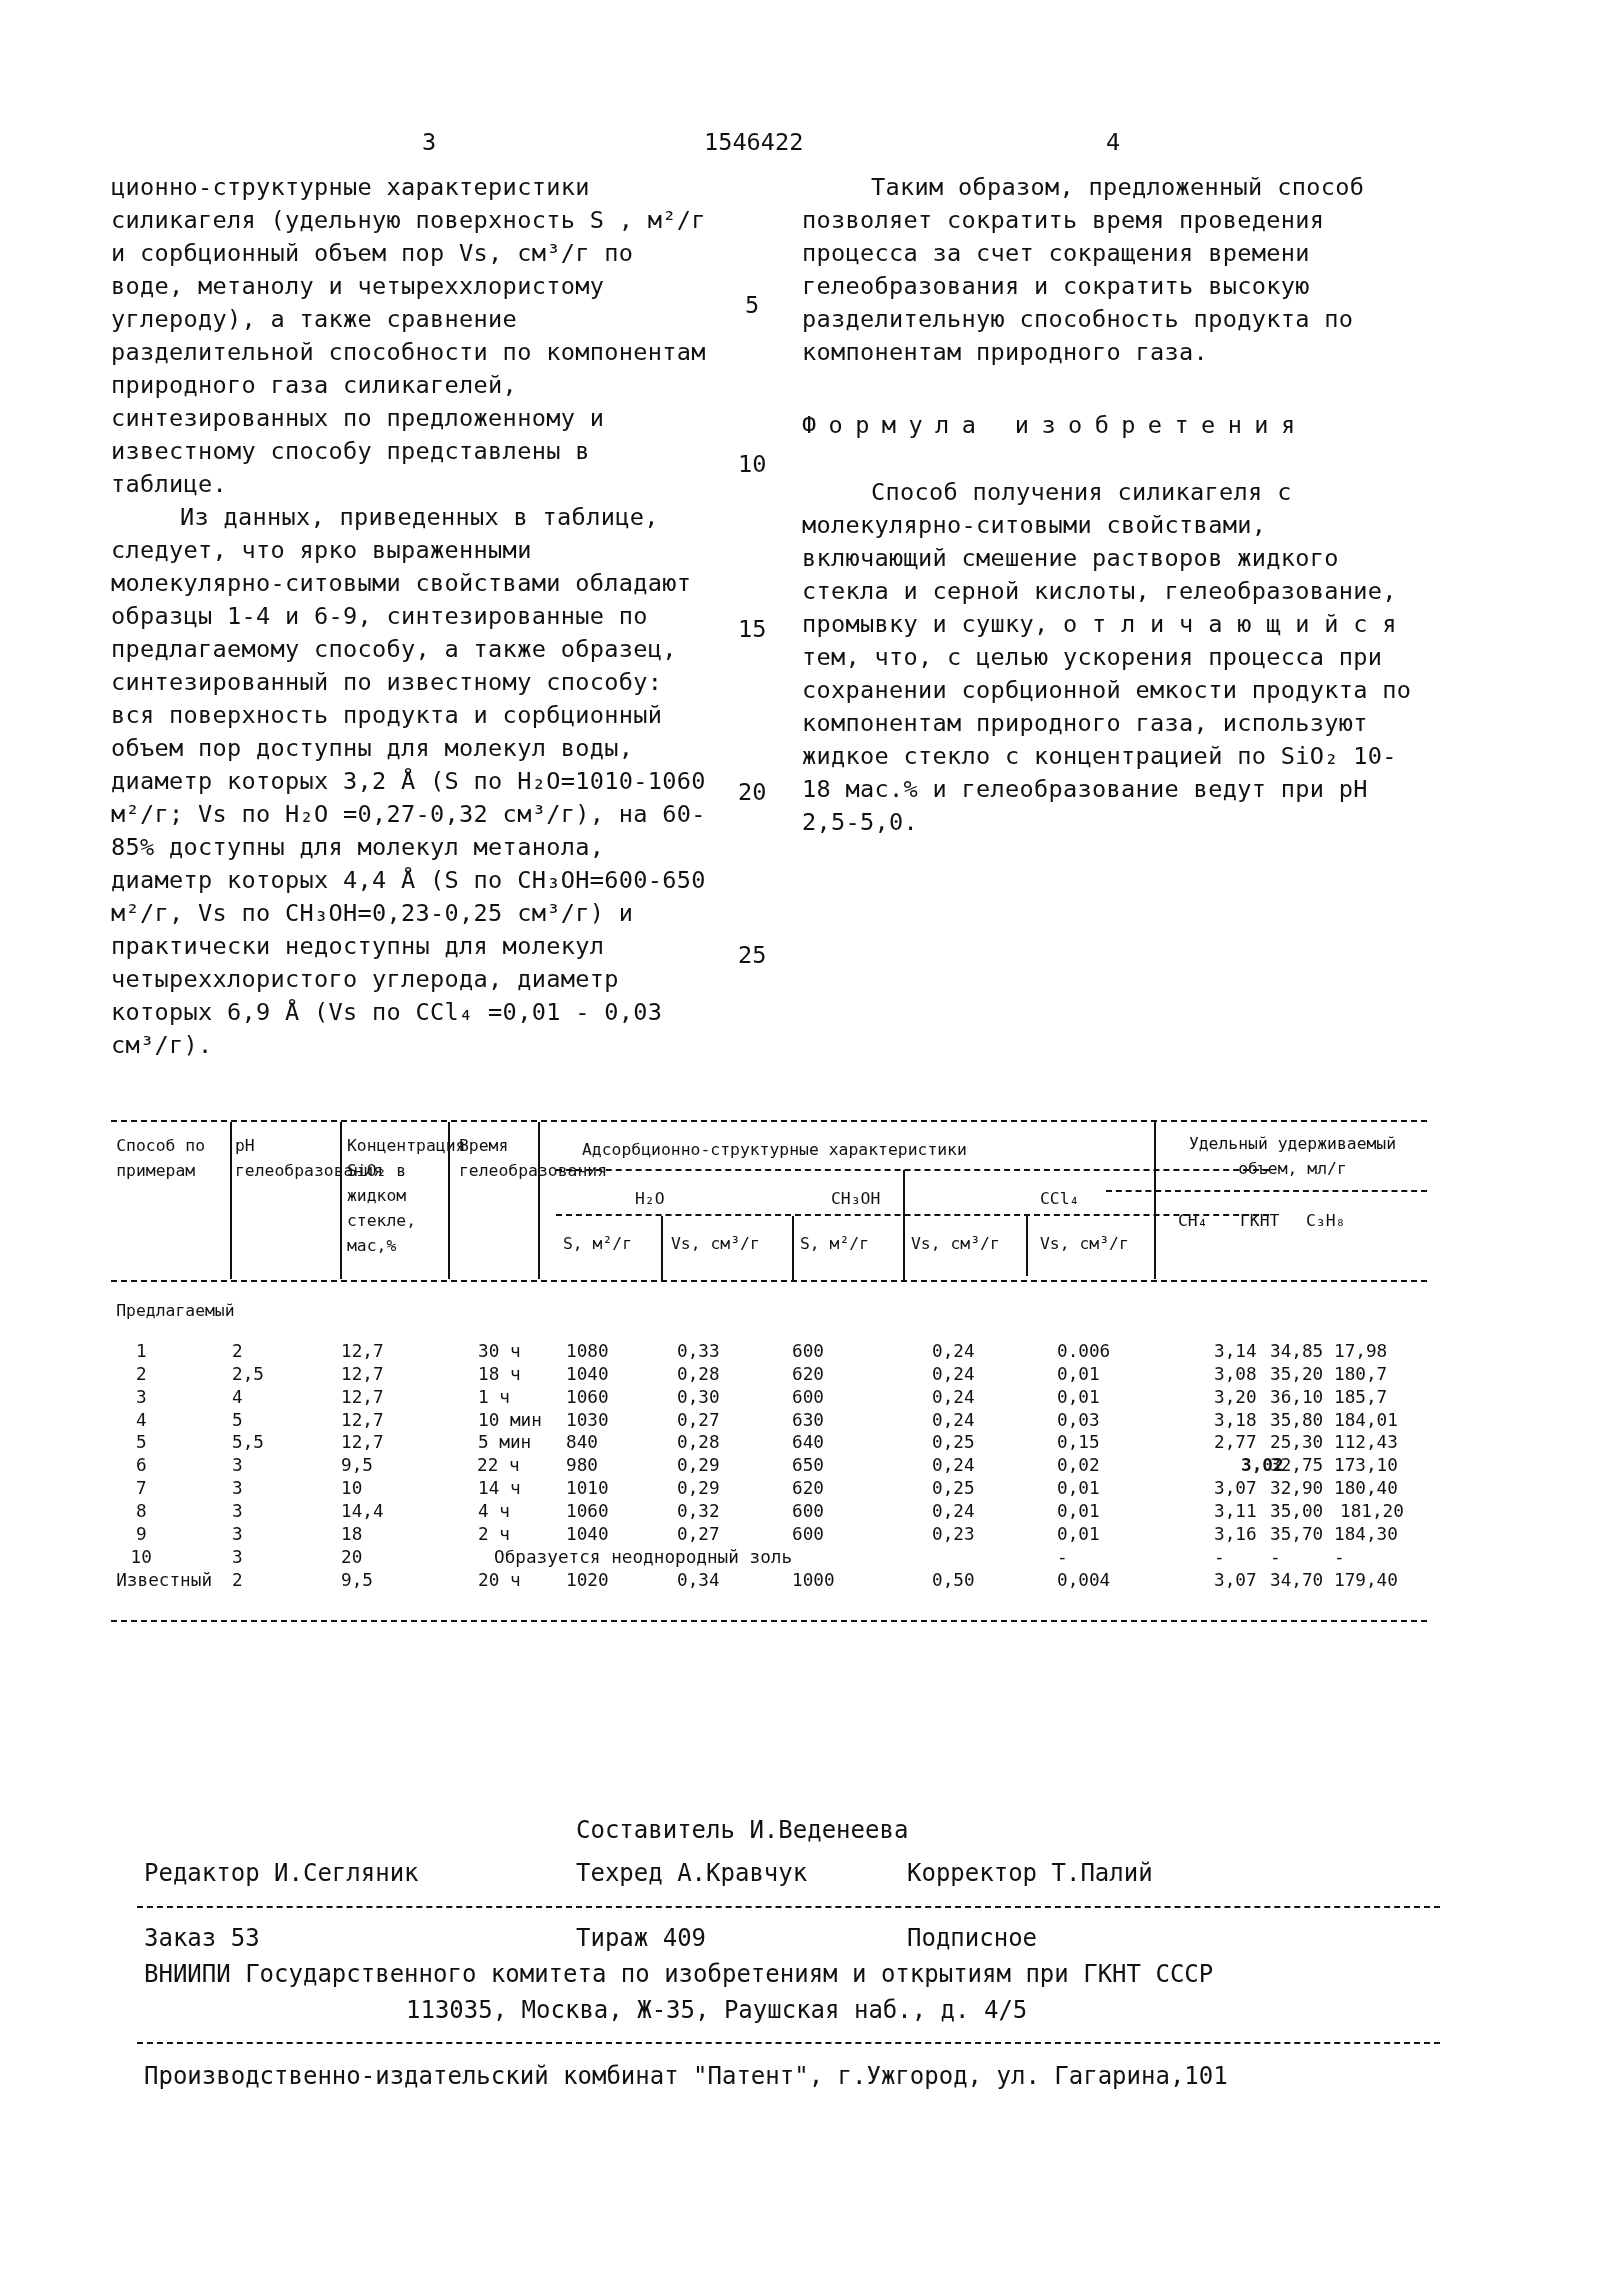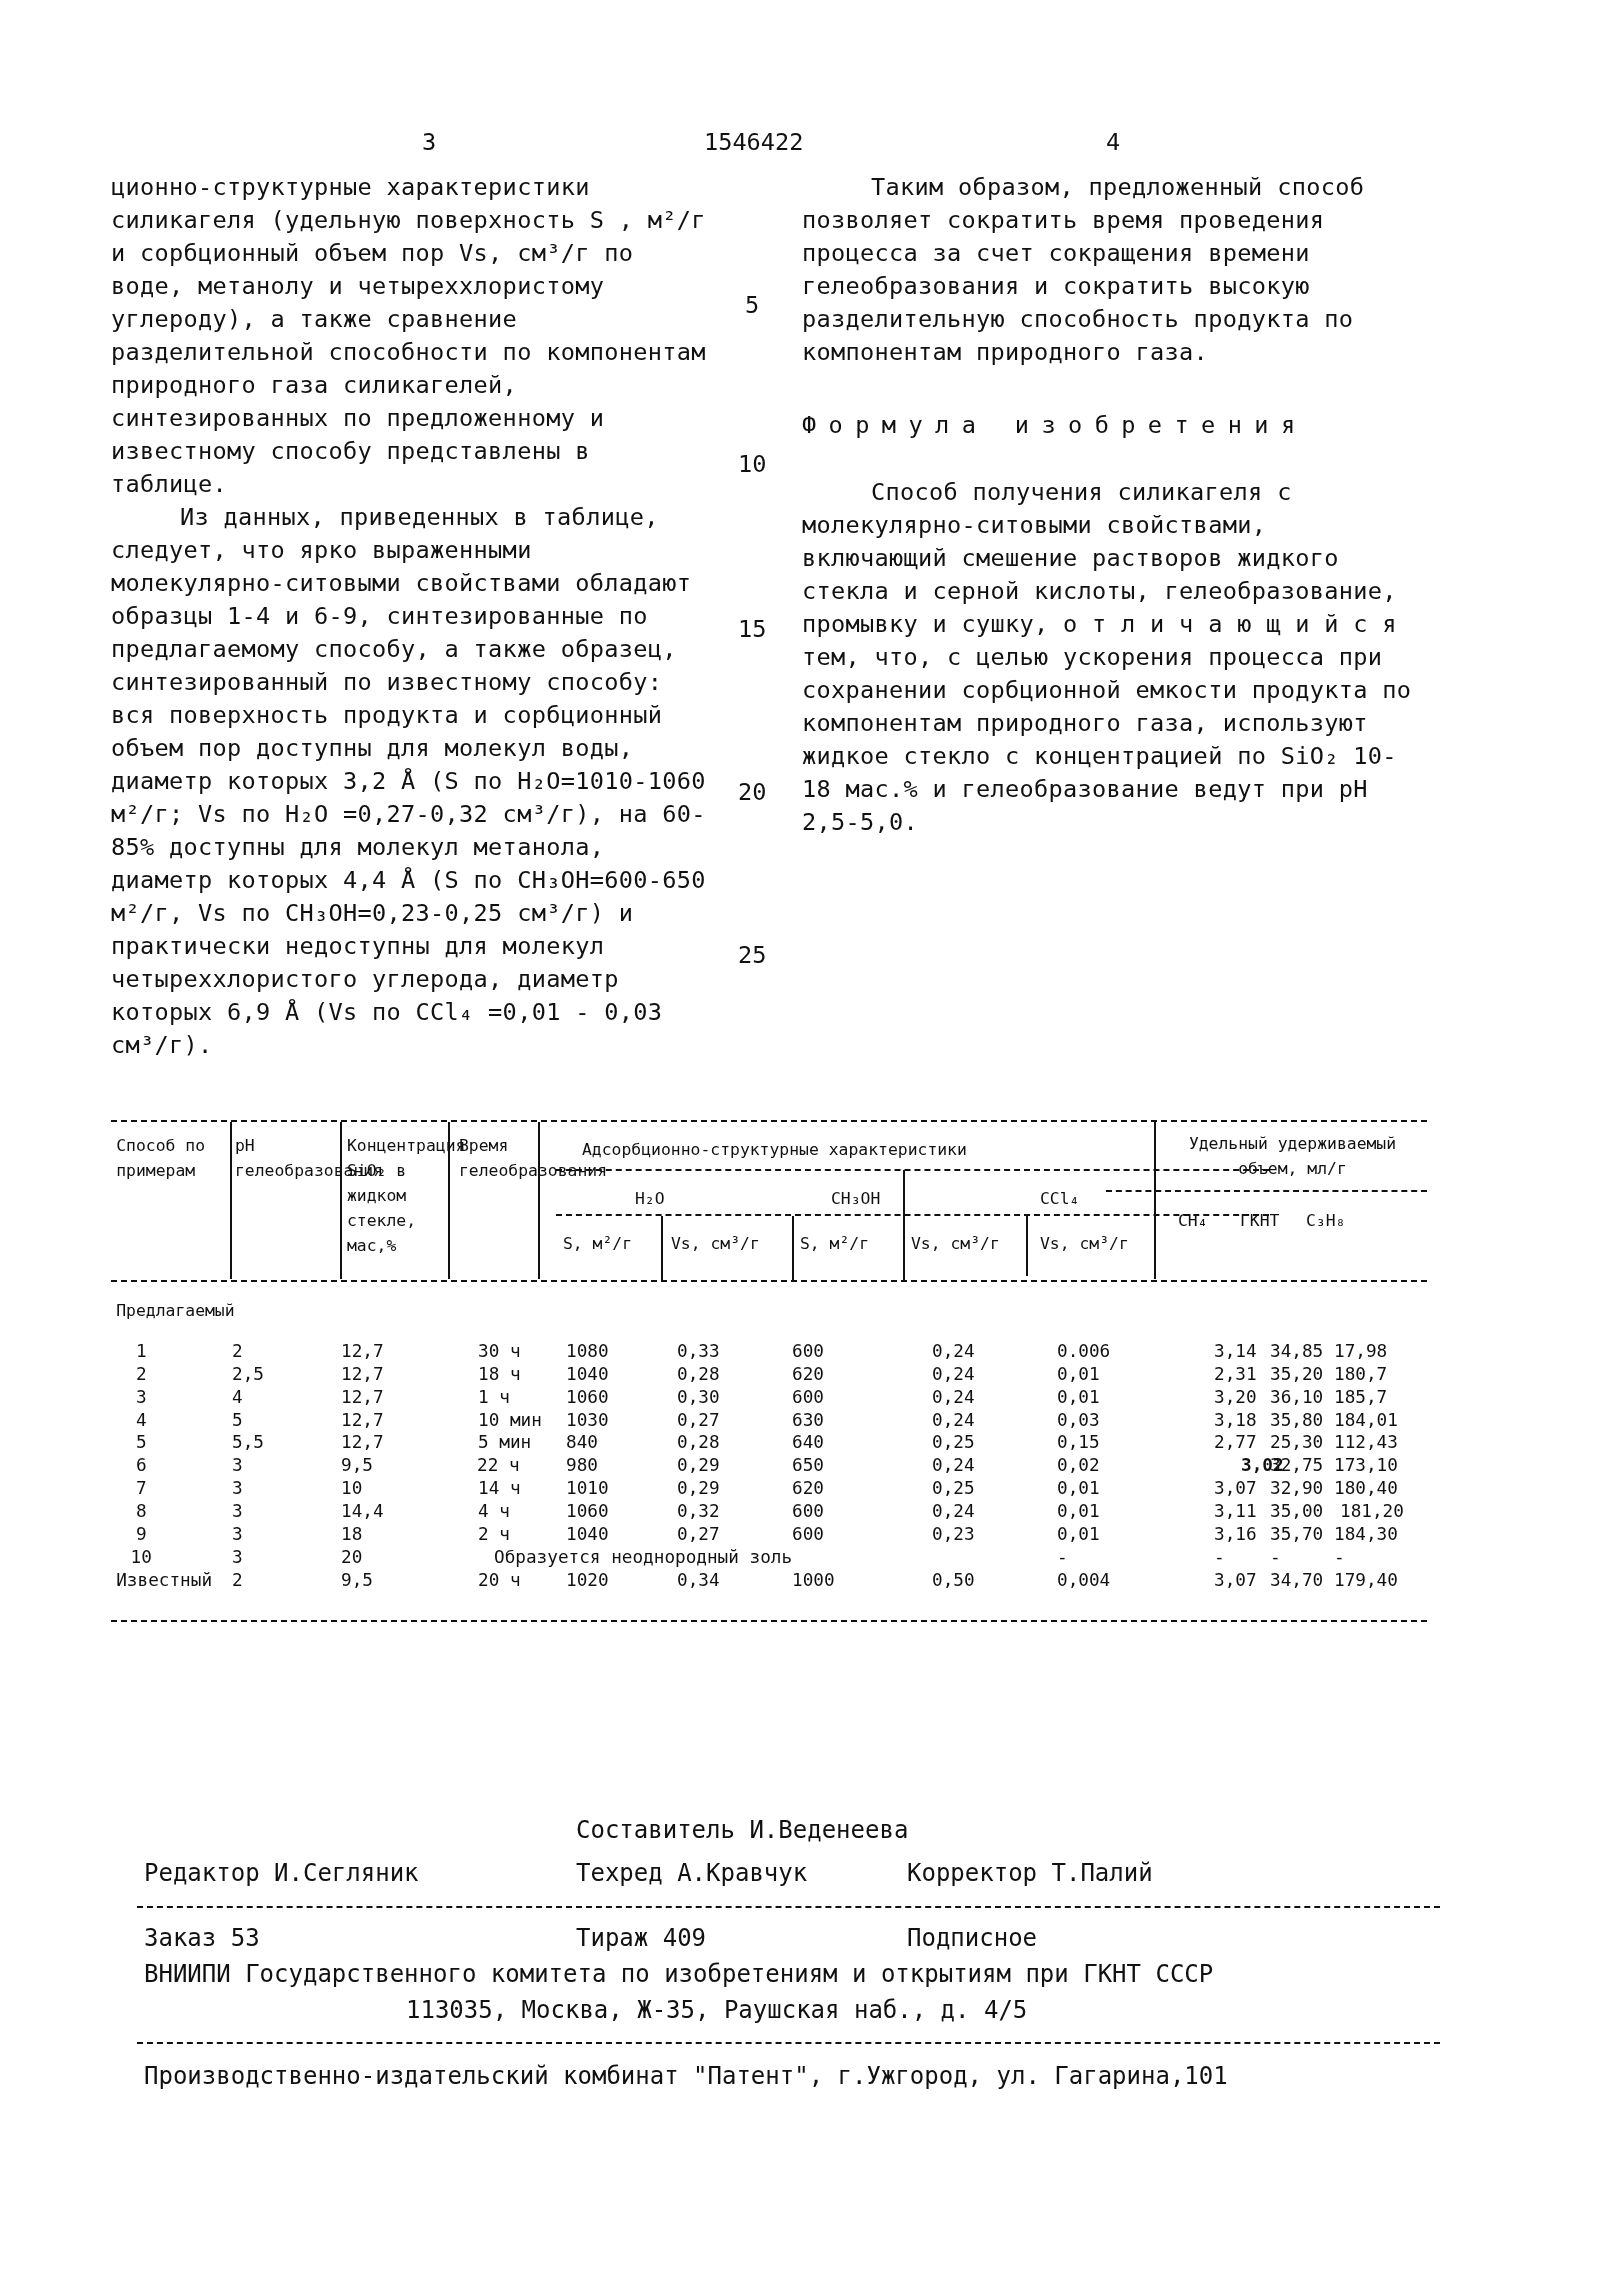--- a/index.html
+++ b/index.html
@@ -107,21 +107,21 @@
       <div class="row" style="top: 251px;">
         <span class="cell" style="left: 25px;">2</span>
         <span class="cell" style="left: 121px;">2,5</span>
         <span class="cell" style="left: 230px;">12,7</span>
         <span class="cell" style="left: 367px;">18 ч</span>
         <span class="cell" style="left: 455px;">1040</span>
         <span class="cell" style="left: 566px;">0,28</span>
         <span class="cell" style="left: 681px;">620</span>
         <span class="cell" style="left: 821px;">0,24</span>
         <span class="cell" style="left: 946px;">0,01</span>
-        <span class="cell" style="left: 1103px;">2,31</span>
+        <span class="cell" style="left: 1103px;">3,08</span>
         <span class="cell" style="left: 1159px;">35,20</span>
         <span class="cell" style="left: 1223px;">180,7</span>
       </div>
       <div class="row" style="top: 274px;">
         <span class="cell" style="left: 25px;">3</span>
         <span class="cell" style="left: 121px;">4</span>
         <span class="cell" style="left: 230px;">12,7</span>
         <span class="cell" style="left: 367px;">1 ч</span>
         <span class="cell" style="left: 455px;">1060</span>
         <span class="cell" style="left: 566px;">0,30</span>

